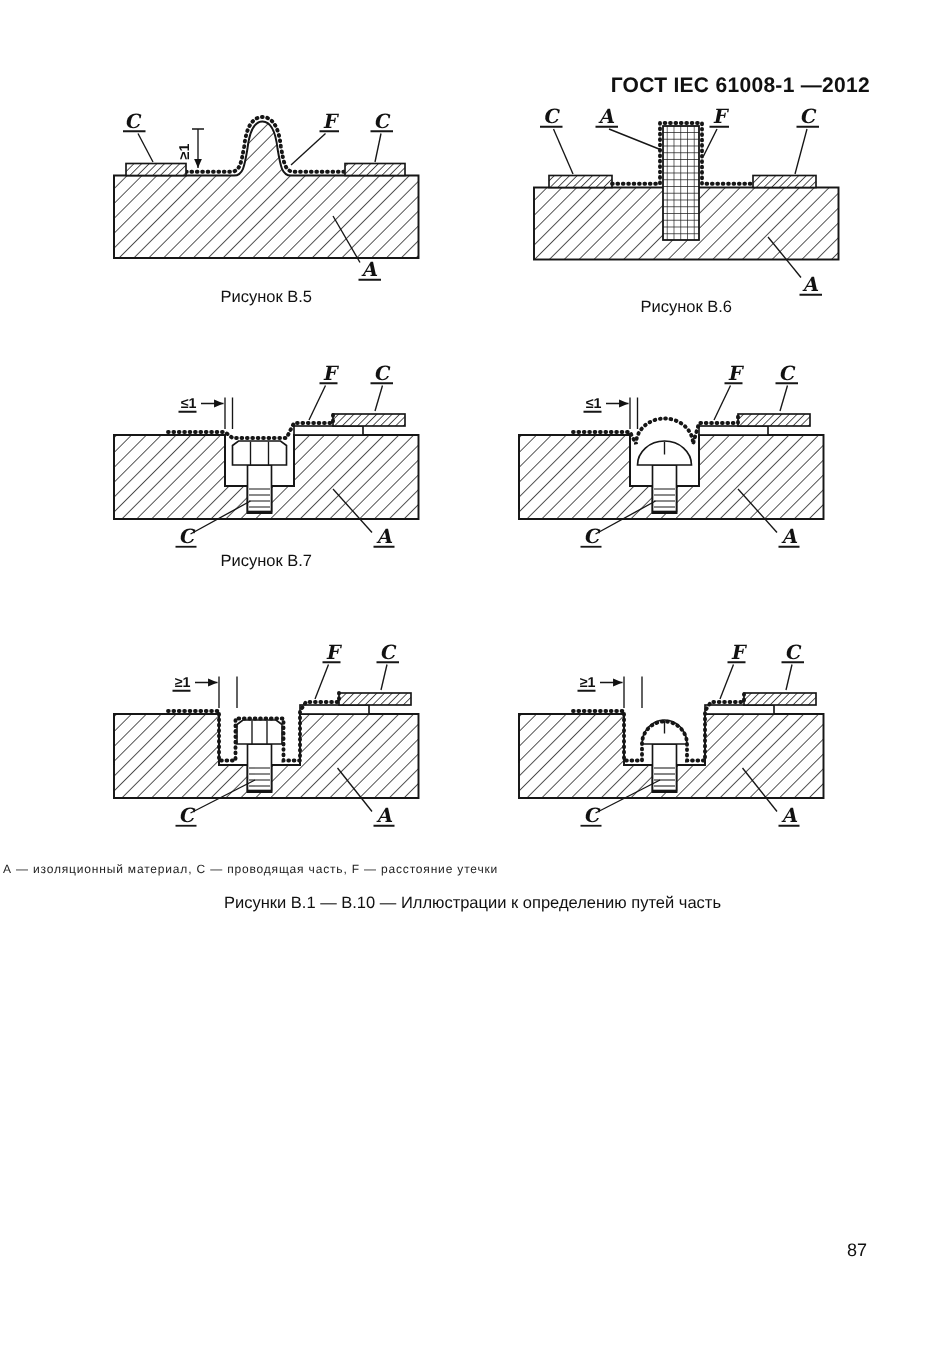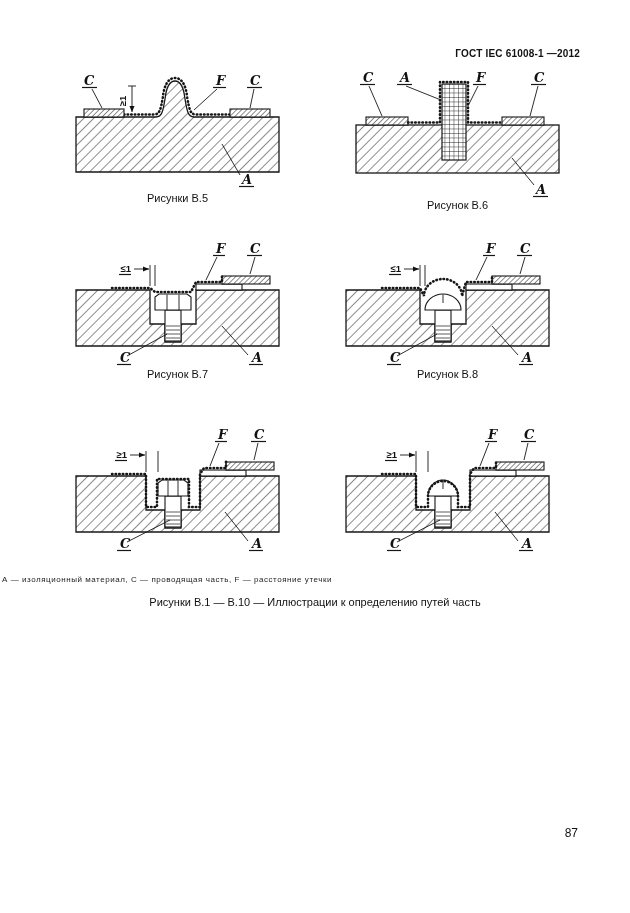--- a/index.html
+++ b/index.html
@@ -1,19 +1,19 @@
 <!DOCTYPE html>
 <html><head>
 <meta charset="utf-8">
 <style>
   html,body{margin:0;padding:0}
   body{width:630px;height:913px;background:#fff;position:relative;
        font-family:"Liberation Sans",sans-serif;color:#111;overflow:hidden}
   .page{position:absolute;inset:0;background:#fff}
-  .header{position:absolute;top:48px;right:50px;font-size:10px;font-weight:bold;letter-spacing:.2px}
+  .header{position:absolute;top:48px;right:50px;font-size:14px;font-weight:bold;letter-spacing:.2px}
   .fig{position:absolute}
   .fig svg{display:block}
   .cap{position:absolute;font-size:11px;text-align:center;width:215px}
   .legend{position:absolute;top:575px;left:2px;width:100%;font-size:8px;letter-spacing:.55px;color:#222}
   .series-cap{position:absolute;top:596px;left:0;width:100%;text-align:center;font-size:11px}
   .pagenum{position:absolute;top:826px;right:52px;font-size:12px}
 
   svg .ins{fill:url(#hIns);stroke:#161616;stroke-width:1.3}
   svg .cond{fill:url(#hCond);stroke:#161616;stroke-width:1.1}
   svg .blockA{fill:url(#hCross);stroke:#161616;stroke-width:1.2}
@@ -72,21 +72,21 @@
         <line class="thin" x1="147" y1="17" x2="124" y2="38"></line>
         <text class="lbl" x="180" y="13">C</text>
         <line class="ul" x1="177" y1="15.5" x2="192" y2="15.5"></line>
         <line class="thin" x1="184" y1="17" x2="180" y2="36"></line>
         <text class="lbl" x="172" y="112">A</text>
         <line class="ul" x1="169" y1="114.5" x2="184" y2="114.5"></line>
         <line class="thin" x1="152" y1="72" x2="170" y2="103"></line>
       </g>
     </svg>
   </div>
-  <div class="cap" style="left:70px;top:192px">Рисунки В.5</div>
+  <div class="cap" style="left:70px;top:192px">Рисунок В.5</div>
 
   <div class="fig" style="left:350px;top:70px">
     <svg width="215" height="132" viewBox="0 0 215 132">
       <rect class="ins" x="6" y="55" width="203" height="48"></rect>
       <rect class="blockA" x="92" y="14" width="24" height="76"></rect>
       <rect class="cond" x="16" y="47" width="42" height="8"></rect>
       <rect class="cond" x="152" y="47" width="42" height="8"></rect>
       <path class="creep" d="M58,52.5 H90 V12 H118 V52.5 H152"></path>
       <g>
         <text class="lbl" x="13" y="12">C</text>
@@ -181,21 +181,20 @@
         <line class="thin" x1="185" y1="19" x2="180" y2="36"></line>
         <text class="lbl" x="50" y="124">C</text>
         <line class="ul" x1="47" y1="126.5" x2="61" y2="126.5"></line>
         <line class="thin" x1="57" y1="118" x2="97" y2="96"></line>
         <text class="lbl" x="182" y="124">A</text>
         <line class="ul" x1="179" y1="126.5" x2="193" y2="126.5"></line>
         <line class="thin" x1="178" y1="117" x2="152" y2="88"></line>
       </g>
     </svg>
   </div>
-  <div class="cap" style="left:340px;top:368px">Рисунок В.8</div>
 
   <div class="fig" style="left:70px;top:424px">
     <svg width="215" height="132" viewBox="0 0 215 132">
       <path class="ins" d="M6,52 H76 V86 H95 V104 H111 V86 H130 V52 H209 V108 H6 Z"></path>
       <rect class="plate" x="130" y="46" width="46" height="6"></rect>
       <rect class="cond" x="156" y="38" width="48" height="8"></rect>
       <g>
         <rect class="plate" x="95" y="72" width="16" height="31"></rect>
         <line class="thin2" x1="96" y1="88" x2="110" y2="88"></line>
         <line class="thin2" x1="96" y1="92" x2="110" y2="92"></line>

